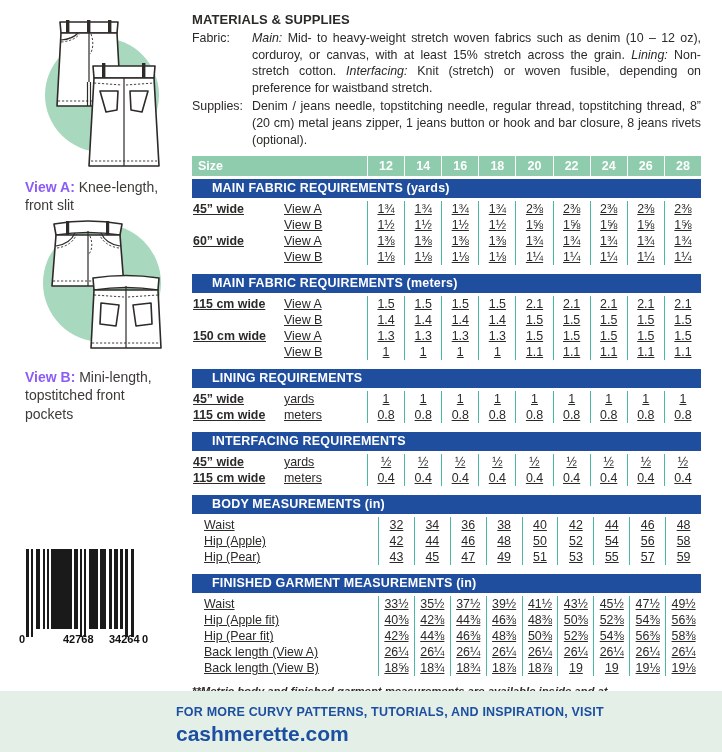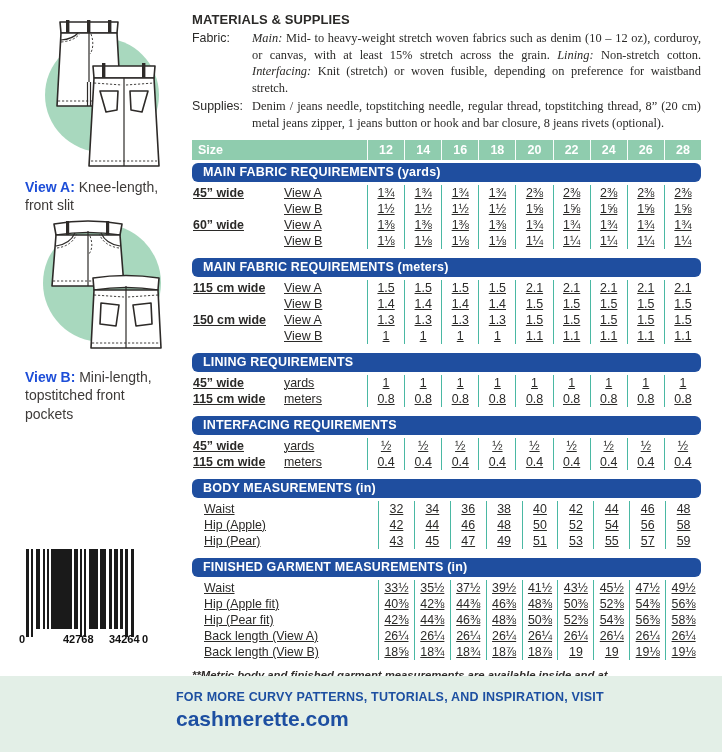--- a/index.html
+++ b/index.html
@@ -30,66 +30,66 @@
   #illus-a .circle{left:30px;top:26px;width:114px;height:114px;}
   #illus-b{top:212px;height:152px;}
   #illus-b .circle{left:28px;top:12px;width:118px;height:118px;}
 
   .view-label{
     position:absolute;left:25px;width:142px;
     font-size:14px;line-height:1.32;color:#3d3a38;
   }
   #label-a{top:178px;}
   #label-b{top:368px;}
-  .view-label b{color:#1d4ed8;margin-top:48px;}
+  .view-label b{color:#8b5cf6;margin-top:48px;}
 
   
   .barcode{position:absolute;left:26px;top:549px;width:118px;height:100px;}
   .barcode svg{position:absolute;left:0;top:0;}
   .bc-digit{position:absolute;font-size:11px;font-weight:bold;color:#111;}
   .bc-d1{left:-7px;top:84px;}
   .bc-d2{left:37px;top:84px;}
   .bc-d3{left:83px;top:84px;}
   .bc-d4{left:116px;top:84px;}
 
   
   .right-col{position:absolute;left:192px;top:12px;width:509px;}
 
   .mat-heading{font-size:13px;font-weight:bold;letter-spacing:.1px;margin-bottom:3px;}
   .mat-row{display:flex;font-size:12.4px;line-height:1.34;margin-bottom:2px;}
   .mat-label{width:60px;flex:none;}
-  .mat-text{flex:1;text-align:justify;font-family:Liberation Serif, serif;}
+  .mat-text{flex:1;text-align:justify;}
   .mat-text i{font-style:italic;}
 
   .tables{margin-top:8px;}
   .size-row{
     display:flex;background:var(--green);color:#ffffff;
     font-size:12.5px;font-weight:bold;height:20px;line-height:20px;
     margin-bottom:3px;
   }
   .size-row .size-label{width:175px;padding-left:6px;}
   .size-row .cell{flex:1;text-align:center;border-left:1px solid rgba(255,255,255,.95);}
 
   .section{margin-bottom:9px;}
   .section .bar{
     background:var(--blue);color:#fff;font-weight:bold;font-size:12.5px;
-    height:19px;line-height:19px;padding-left:11px;letter-spacing:.2px;border-radius:6px;
+    height:19px;line-height:19px;padding-left:20px;letter-spacing:.2px;
   }
   .section .rows{padding-top:3px;text-decoration:underline;}
   .trow{display:flex;font-size:12.4px;height:16px;line-height:16px;}
   .trow .lab1{width:92px;font-weight:bold;padding-left:1px;}
   .trow .lab2{width:83px;}
   .trow .lab-full{width:175px;padding-left:1px;margin-left:11px;}
   .trow .cell{flex:1;text-align:center;border-left:1px solid var(--teal);}
 
   .footnote{font-size:11.3px;font-style:italic;font-weight:bold;margin-top:3px;color:#2f2c2a;}
 
   
   .footer{
-    position:absolute;left:0;right:0;bottom:0;height:76px;
+    position:absolute;left:0;right:0;bottom:0;height:61px;
     background:var(--footer-bg);
     margin-top:32px;
   }
   .footer-inner{position:absolute;left:176px;top:14px;}
   .footer-line1{color:var(--link);font-weight:bold;font-size:12.5px;letter-spacing:.2px;}
   .footer-line2{color:var(--link);font-weight:bold;font-size:21px;margin-top:3px;cursor:pointer;}
 
   .sk{stroke:#2d2a28;fill:#ffffff;stroke-width:1.6;stroke-linejoin:round;}
   .skl{stroke:#2d2a28;fill:none;stroke-width:1.2;}
   .skd{stroke:#2d2a28;fill:none;stroke-width:0.9;stroke-dasharray:2.2 1.8;}

